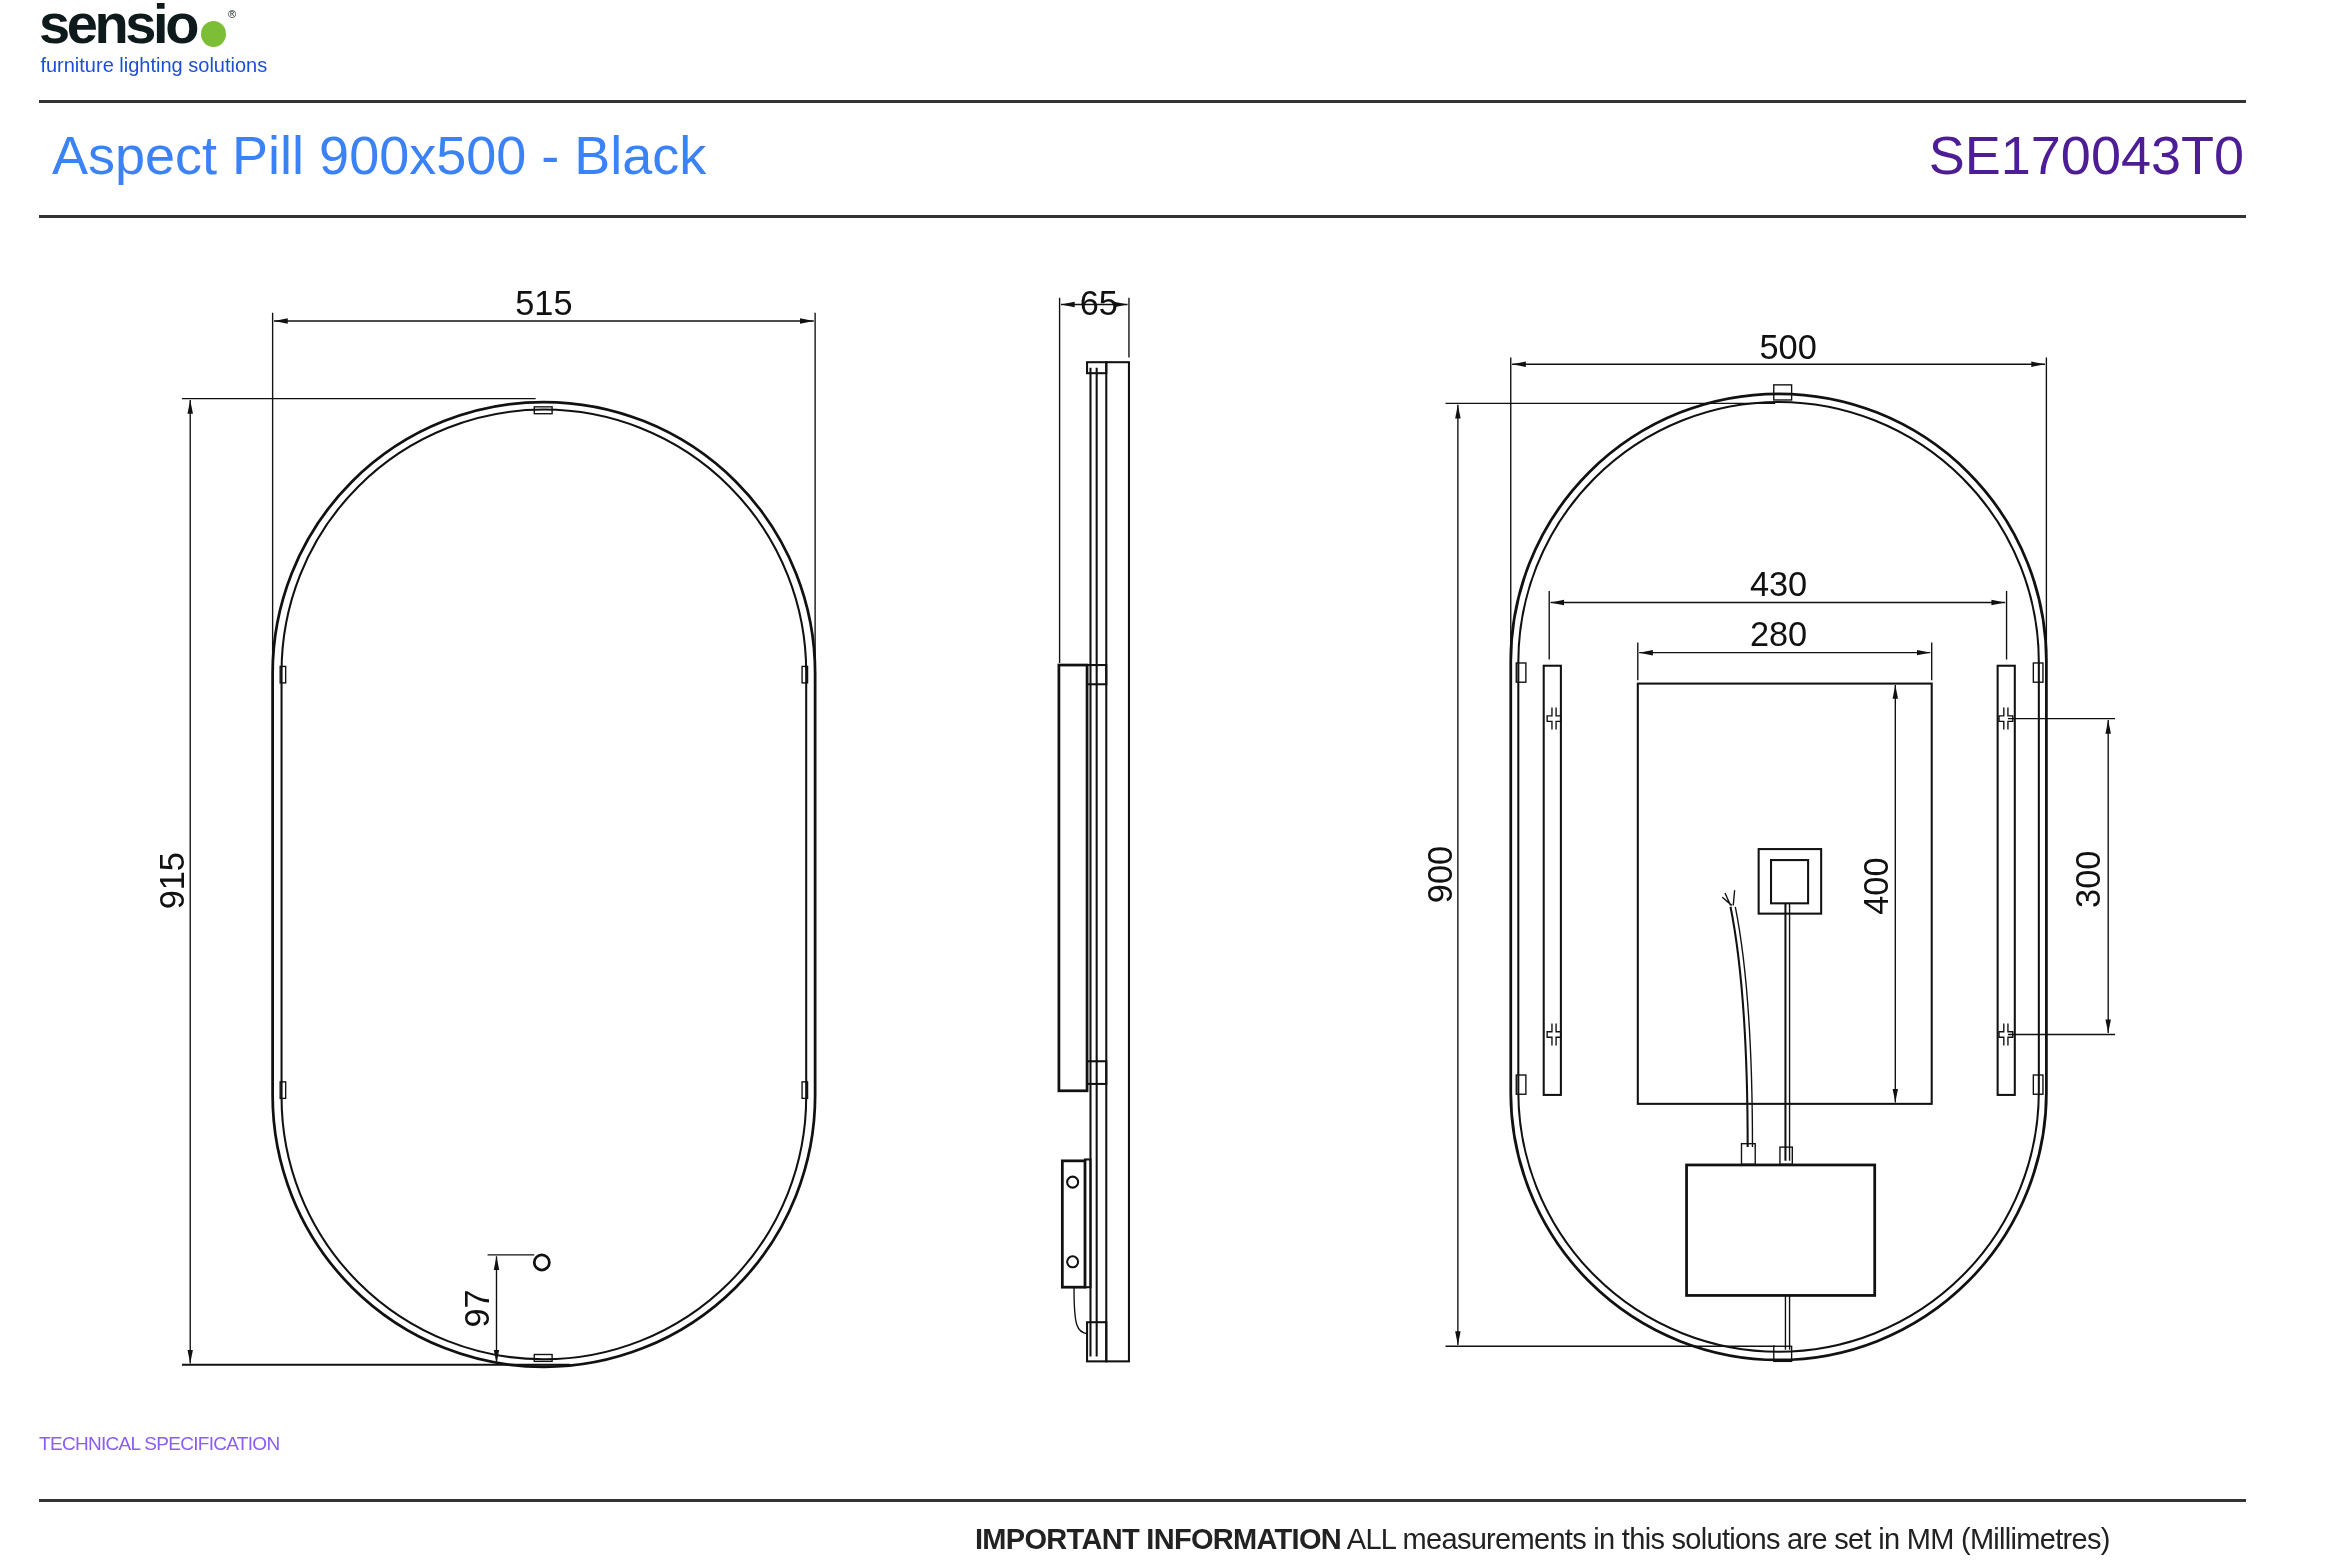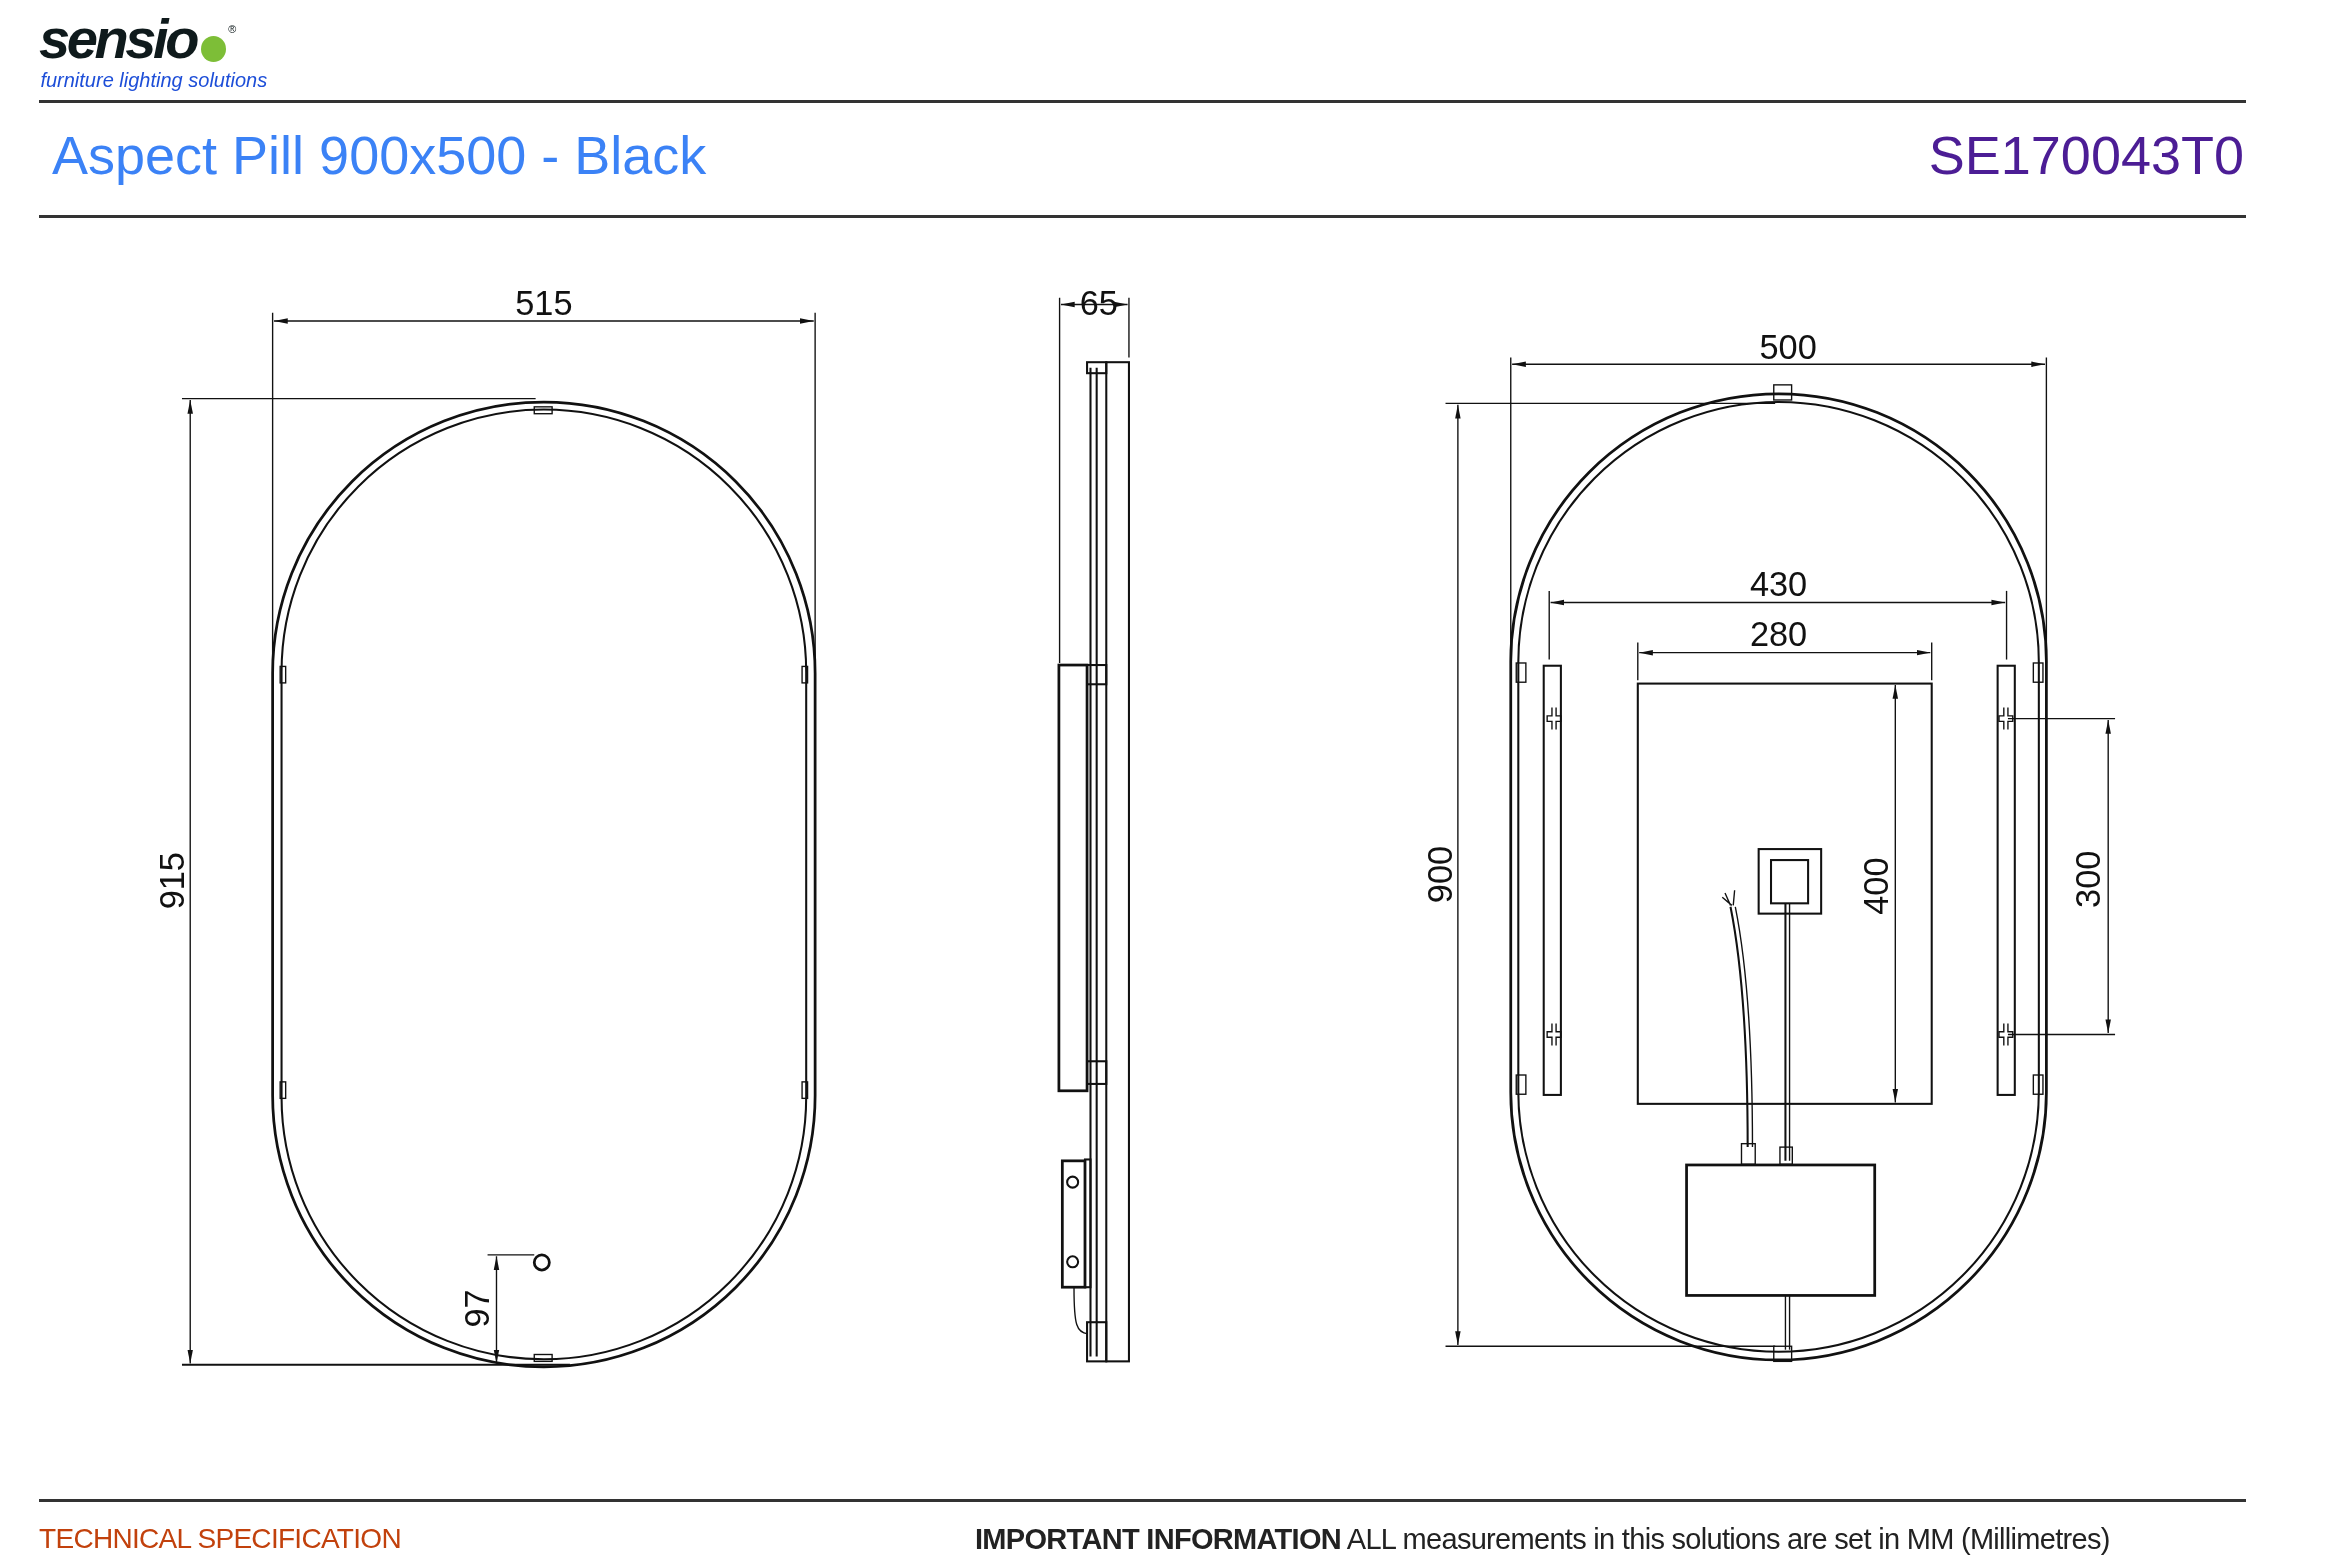--- a/index.html
+++ b/index.html
@@ -1,25 +1,25 @@
 <!DOCTYPE html>
 <html style="font-size:11px"><head>
 <meta charset="utf-8">
 <style>
   html, body { margin:0; padding:0; background:#ffffff; }
   body { width:2330px; height:1567px; position:relative; overflow:hidden; font-family:"Liberation Sans", sans-serif; color:#111; }
-  .logo { position:absolute; left:39px; top:15px; width:206px; height:76px;font-style:italic; }
+  .logo { position:absolute; left:39px; top:0px; width:206px; height:76px; }
   .logo-word { position:absolute; left:0; top:-4.1px; font-family:"Liberation Sans", sans-serif; font-weight:bold; font-size:56px; letter-spacing:-3.4px; color:#0f1a1c; line-height:1; }
   .logo-o { position:absolute; left:162px; top:20.6px; width:25px; height:26px; border-radius:50%; background:#7dbe37; }
   .logo-reg { position:absolute; left:189px; top:8.2px; font-size:11px; color:#0f1a1c; }
   .logo-tag { position:absolute; left:1.4px; top:54px; font-size:20px; color:#1d4ed8; letter-spacing:0px; white-space:nowrap; }
   .rule { position:absolute; left:39px; width:2207px; height:2.7px; background:#333; }
   .title { position:absolute; left:52px; top:124px; font-size:54px; color:#3b82f6; white-space:nowrap; }
   .code { position:absolute; right:86px; top:124px; font-size:54px; color:#4c1d95; white-space:nowrap; }
-  .footer-left { position:absolute; left:39px; top:1523px; font-size:28px; color:#c2410c; white-space:nowrap; letter-spacing:-0.7px; }
+  .footer-left { position:absolute; left:39px; top:1433px; font-size:19px; color:#8b5cf6; white-space:nowrap; letter-spacing:-0.7px; }
   .footer-right { position:absolute; left:975px; top:1523px; font-size:29px; color:#222; white-space:nowrap; letter-spacing:-0.7px; }
   .footer-right b { font-weight:bold;text-align:center; }
   svg.drawing { position:absolute; left:0; top:0; width:2330px; height:1567px; }
   svg text { font-family:"Liberation Sans", sans-serif; fill:#111; }
 </style>
 </head>
 <body>
 
 <div class="logo" data-name="brand-logo">
   <div class="logo-word" data-name="brand-wordmark">sensio</div>

